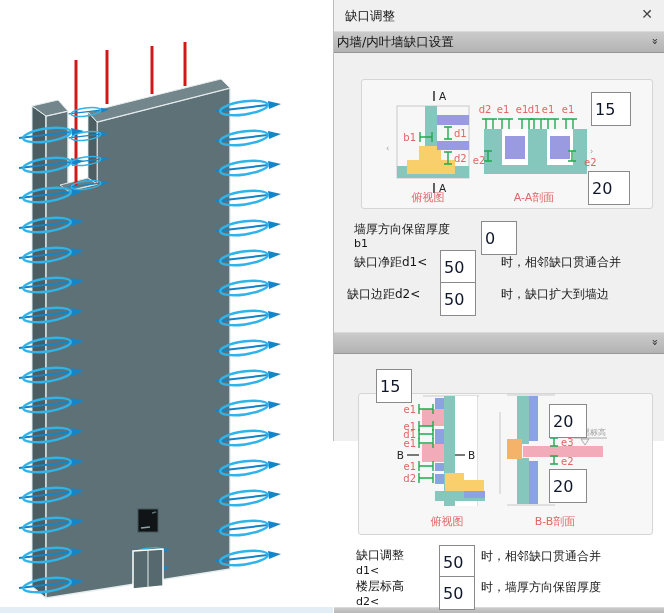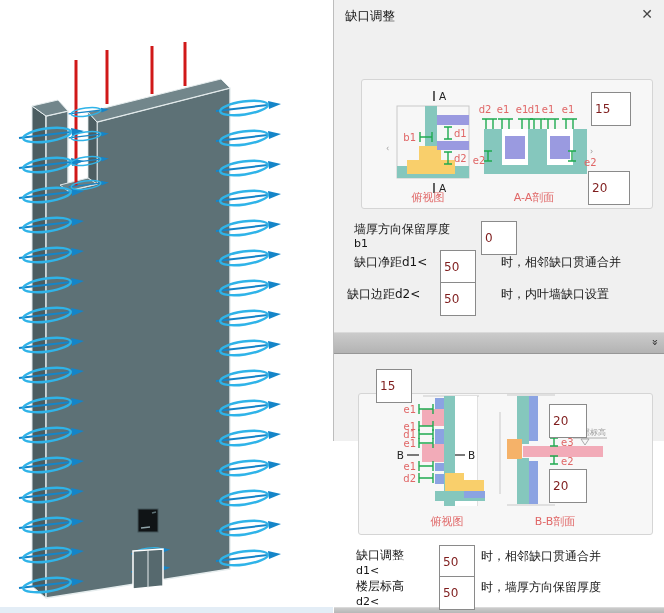--- a/index.html
+++ b/index.html
@@ -13,21 +13,21 @@
   .close{position:absolute;right:11px;top:5px;font-size:14px;color:#444;cursor:pointer;line-height:18px}
   .sec-header{position:absolute;left:0;right:0;height:20px;
       background:linear-gradient(180deg,#cbcbcb,#b3b3b3);
       border-top:1px solid #dadada;border-bottom:1px solid #979797;box-sizing:content-box}
   .sec-header .txt{position:absolute;left:3px;top:2px;font-size:12.5px;color:#111}
   .sec-header .chev{position:absolute;right:6px;top:3px;font-size:11px;color:#222;
       transform:rotate(-90deg);cursor:pointer}
   .card{position:absolute;background:var(--card-bg,#f7f7f7);border:1px solid #d5d5d5;border-radius:3px}
   .num{position:absolute;box-sizing:border-box;border:1px solid #8a8a8a;background:#fff;
        font-family:"DejaVu Sans","Liberation Sans",sans-serif;
-       font-size:12px;padding:16px 3px;color:#7f1d1d;z-index:3}
+       font-size:16px;padding:16px 3px;color:#0f172a;z-index:3}
   .lbl{position:absolute;font-size:12px;color:#161616;white-space:nowrap}
   .sub{position:absolute;font-size:11px;color:#161616}
   svg text{font-family:"DejaVu Sans","Liberation Sans",sans-serif}
   .d-red{fill:var(--label-red,#e06666);font-size:10px}
   .d-cap{fill:var(--label-red,#e06666);font-size:11px}
   .d-blk{fill:#222;font-size:10.5px}
   .d-gray{fill:#999;font-size:8px}
   .dim{stroke:var(--dim-green,#1faa50);stroke-width:1.4;fill:none}
   .bound{stroke:#c9c9c9;stroke-width:1;fill:none}
 </style>
@@ -116,20 +116,24 @@
   </svg>
 </div>
 
 <div class="panel">
 
   <div class="titlebar">
     <span class="title">缺口调整</span>
     <span class="close">✕</span>
   </div>
 
+  <div class="sec-header" style="top:31px">
+    <span class="txt">内墙/内叶墙缺口设置</span>
+    <span class="chev">«</span>
+  </div>
 
   <div class="card" style="left:27px;top:79px;width:290px;height:128px">
     <svg width="288" height="126" viewBox="0 0 288 126">
 
       <rect x="35" y="26" width="72" height="72" class="bound"></rect>
       <rect x="63" y="26" width="12" height="72" style="fill:var(--diagram-teal)"></rect>
       <rect x="35" y="86" width="72" height="12" style="fill:var(--diagram-teal)"></rect>
       <rect x="57" y="66" width="22" height="16" style="fill:var(--diagram-yellow)"></rect>
       <rect x="45" y="80" width="48" height="14" style="fill:var(--diagram-yellow)"></rect>
       <rect x="75" y="35" width="32" height="10" style="fill:var(--diagram-purple)"></rect>
@@ -179,21 +183,21 @@
   <span class="lbl" style="left:20px;top:221px">墙厚方向保留厚度</span>
   <span class="sub" style="left:20px;top:237px">b1</span>
   <input class="num" style="left: 147px; top: 221px; width: 36px; height: 17px;" value="0">
 
   <span class="lbl" style="left:20px;top:254px">缺口净距d1&lt;</span>
   <input class="num" style="left: 106px; top: 250px; width: 36px; height: 21px;" value="50">
   <span class="lbl" style="left:167px;top:254px">时，相邻缺口贯通合并</span>
 
   <span class="lbl" style="left:13px;top:286px">缺口边距d2&lt;</span>
   <input class="num" style="left: 106px; top: 282px; width: 36px; height: 21px;" value="50">
-  <span class="lbl" style="left:167px;top:286px">时，内叶墙缺口设置</span>
+  <span class="lbl" style="left:167px;top:286px">时，缺口扩大到墙边</span>
 
   <div class="sec-header" style="top:332px">
     <span class="chev">«</span>
   </div>
 
   <input class="num" style="left: 42px; top: 369px; width: 36px; height: 19px;" value="15">
 
   <div class="card" style="left:24px;top:393px;width:293px;height:140px">
     <svg width="291" height="138" viewBox="0 0 291 138">
 

